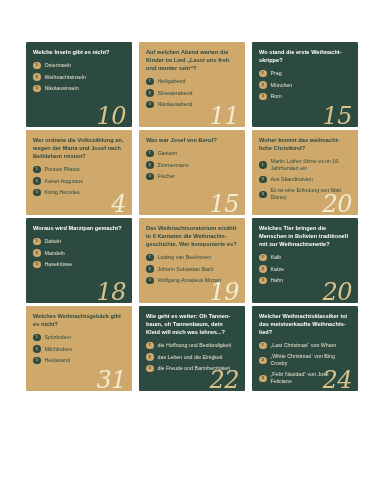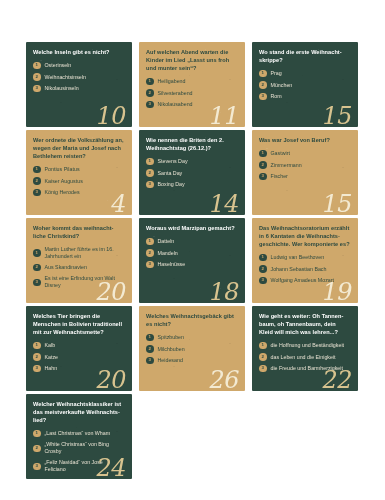--- a/index.html
+++ b/index.html
@@ -155,38 +155,20 @@
           <span class="bdg">2</span>
           <span class="atxt">Kaiser Augustus</span>
         </li>
         <li class="ans">
           <span class="bdg">3</span>
           <span class="atxt">König Herodes</span>
         </li>
       </ul>
       <span class="daynum">4</span>
     </div>
-    <div class="card green">
-      <p class="q">Wie nennen die Briten den 2. Weihnachtstag (26.12.)?</p>
-      <ul class="answers">
-        <li class="ans">
-          <span class="bdg">1</span>
-          <span class="atxt">Stevens Day</span>
-        </li>
-        <li class="ans">
-          <span class="bdg">2</span>
-          <span class="atxt">Santa Day</span>
-        </li>
-        <li class="ans">
-          <span class="bdg">3</span>
-          <span class="atxt">Boxing Day</span>
-        </li>
-      </ul>
-      <span class="daynum">14</span>
-    </div>
     <div class="card tan">
       <p class="q">Was war Josef von Beruf?</p>
       <ul class="answers">
         <li class="ans">
           <span class="bdg">1</span>
           <span class="atxt">Gastwirt</span>
         </li>
         <li class="ans">
           <span class="bdg">2</span>
           <span class="atxt">Zimmermann</span>
@@ -279,21 +261,21 @@
         </li>
         <li class="ans">
           <span class="bdg">2</span>
           <span class="atxt">Milchbuben</span>
         </li>
         <li class="ans">
           <span class="bdg">3</span>
           <span class="atxt">Heidesand</span>
         </li>
       </ul>
-      <span class="daynum">26</span>
+      <span class="daynum">31</span>
     </div>
     <div class="card green">
       <p class="q">Wie geht es weiter: Oh Tannen-baum, oh Tannenbaum, dein Kleid will mich was lehren...?</p>
       <ul class="answers">
         <li class="ans">
           <span class="bdg">1</span>
           <span class="atxt">die Hoffnung und Beständigkeit</span>
         </li>
         <li class="ans">
           <span class="bdg">2</span>

